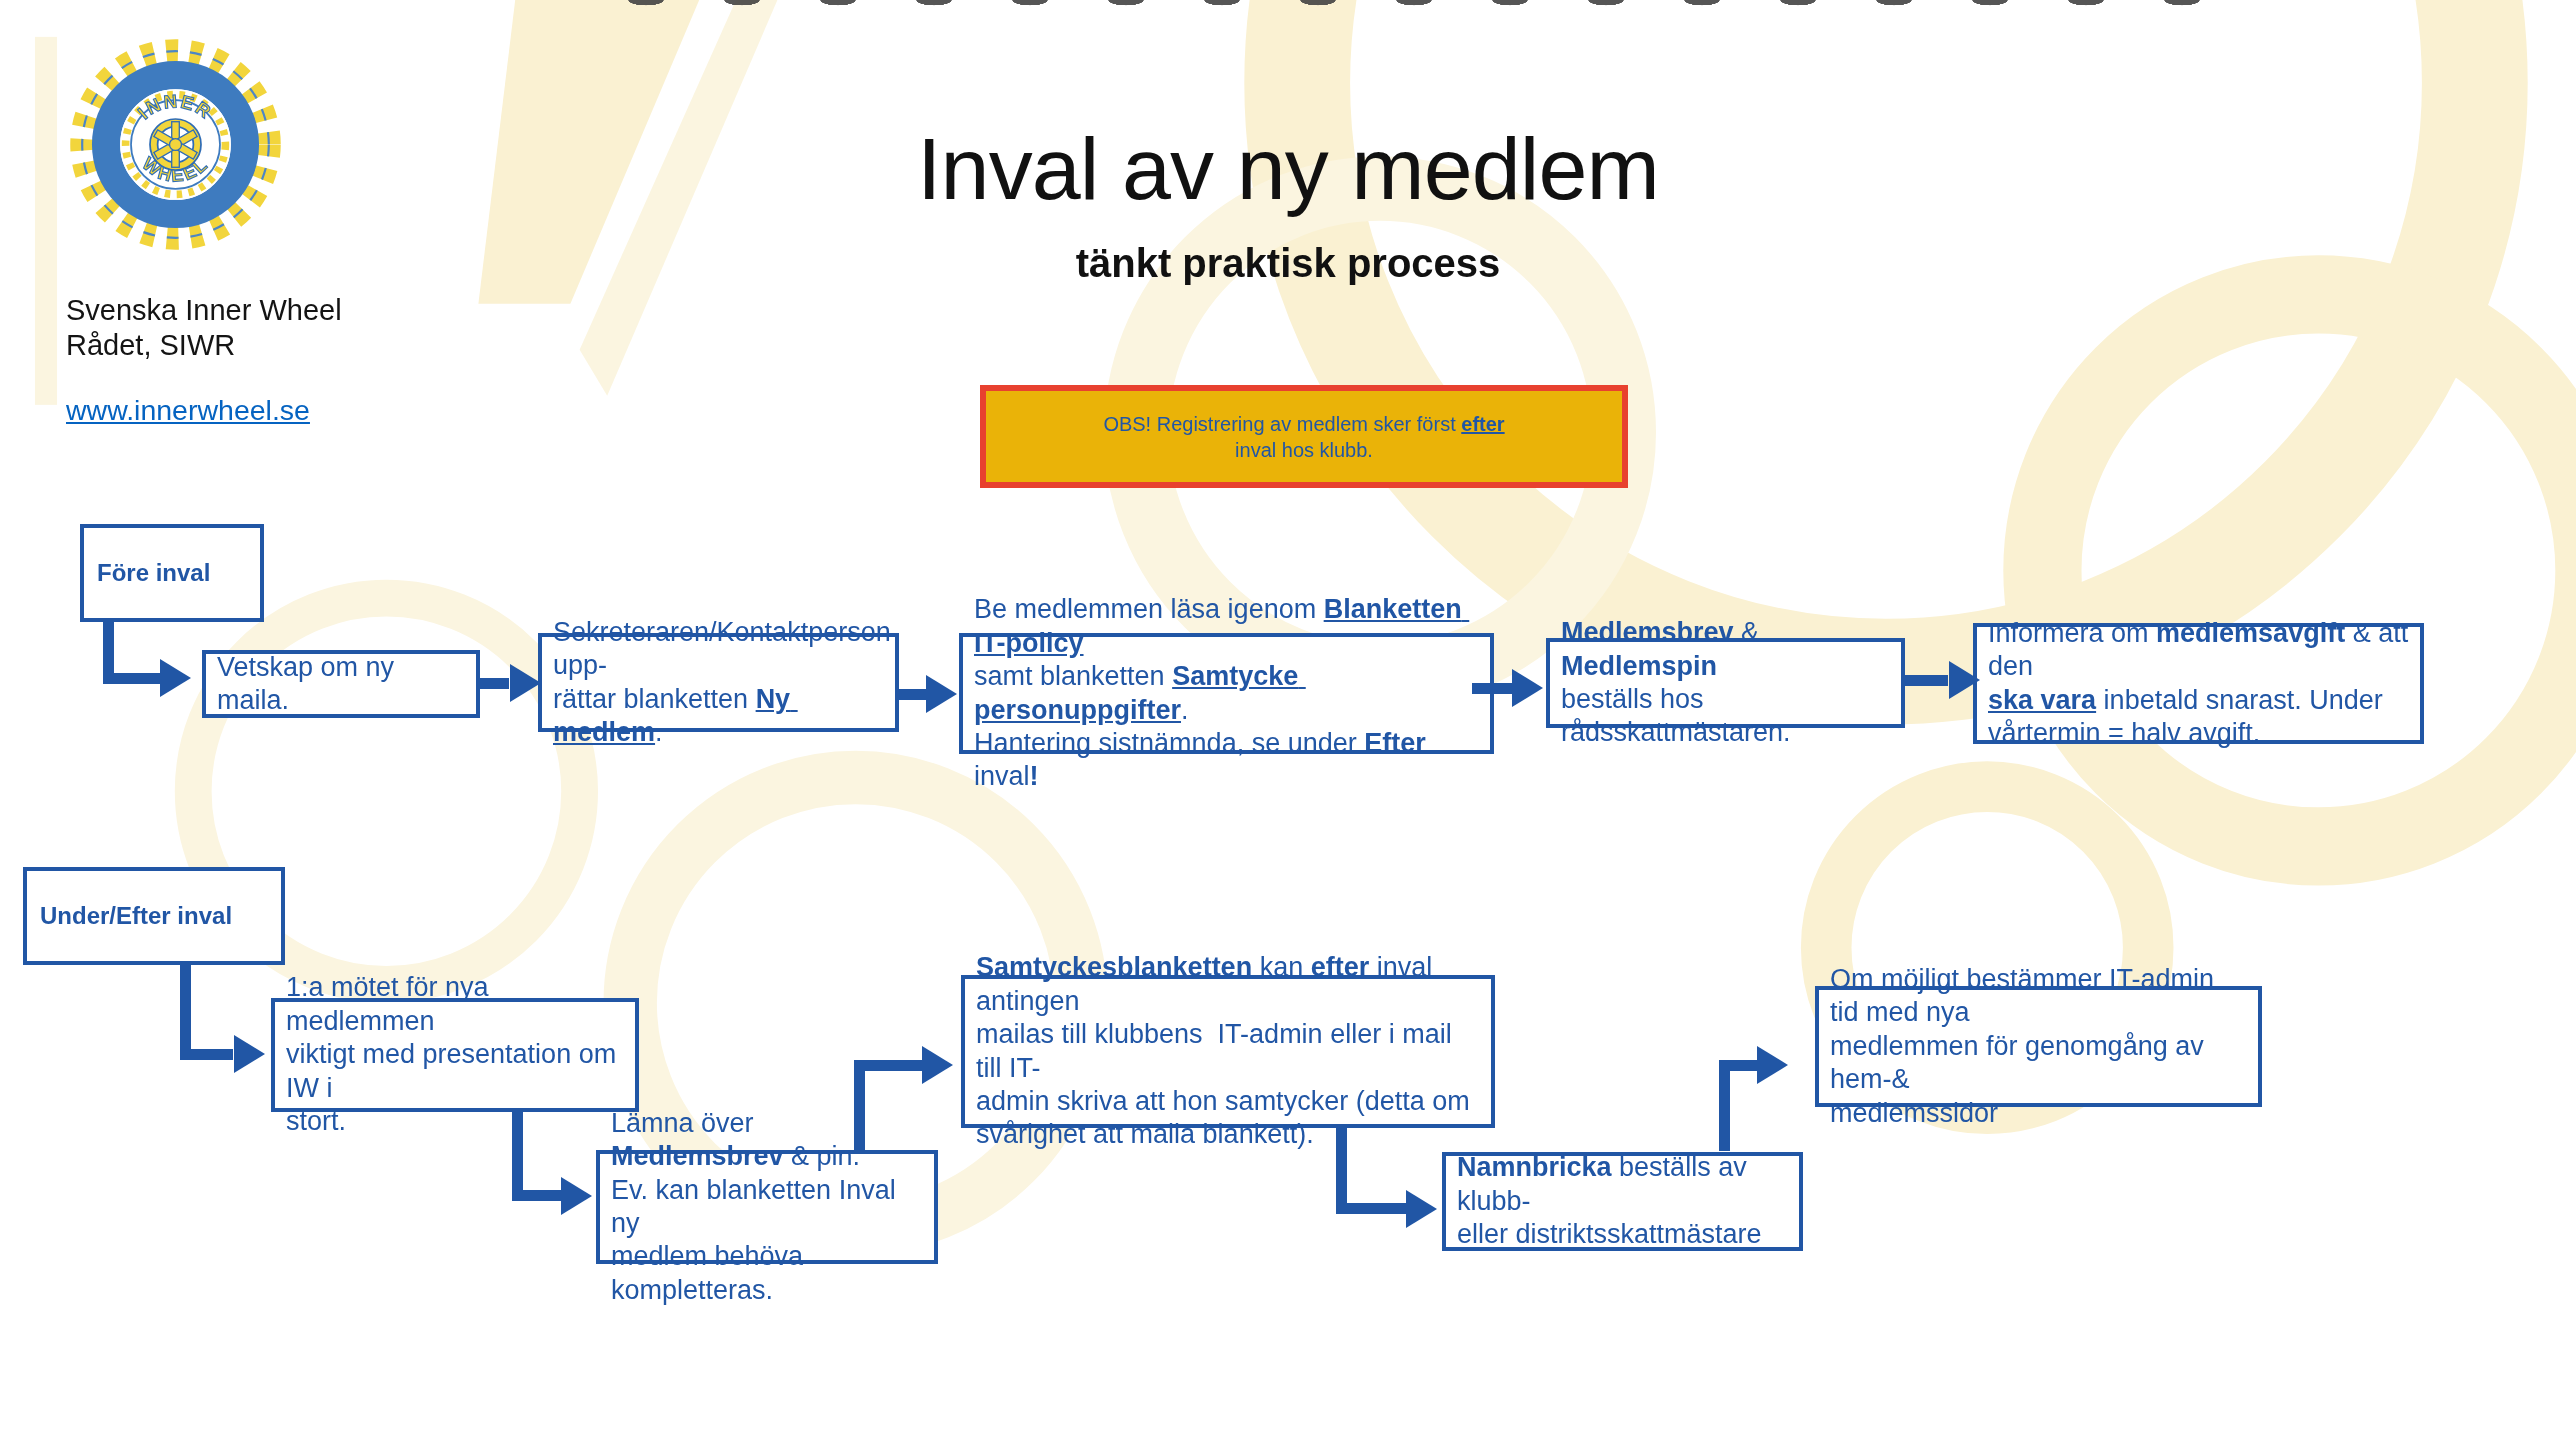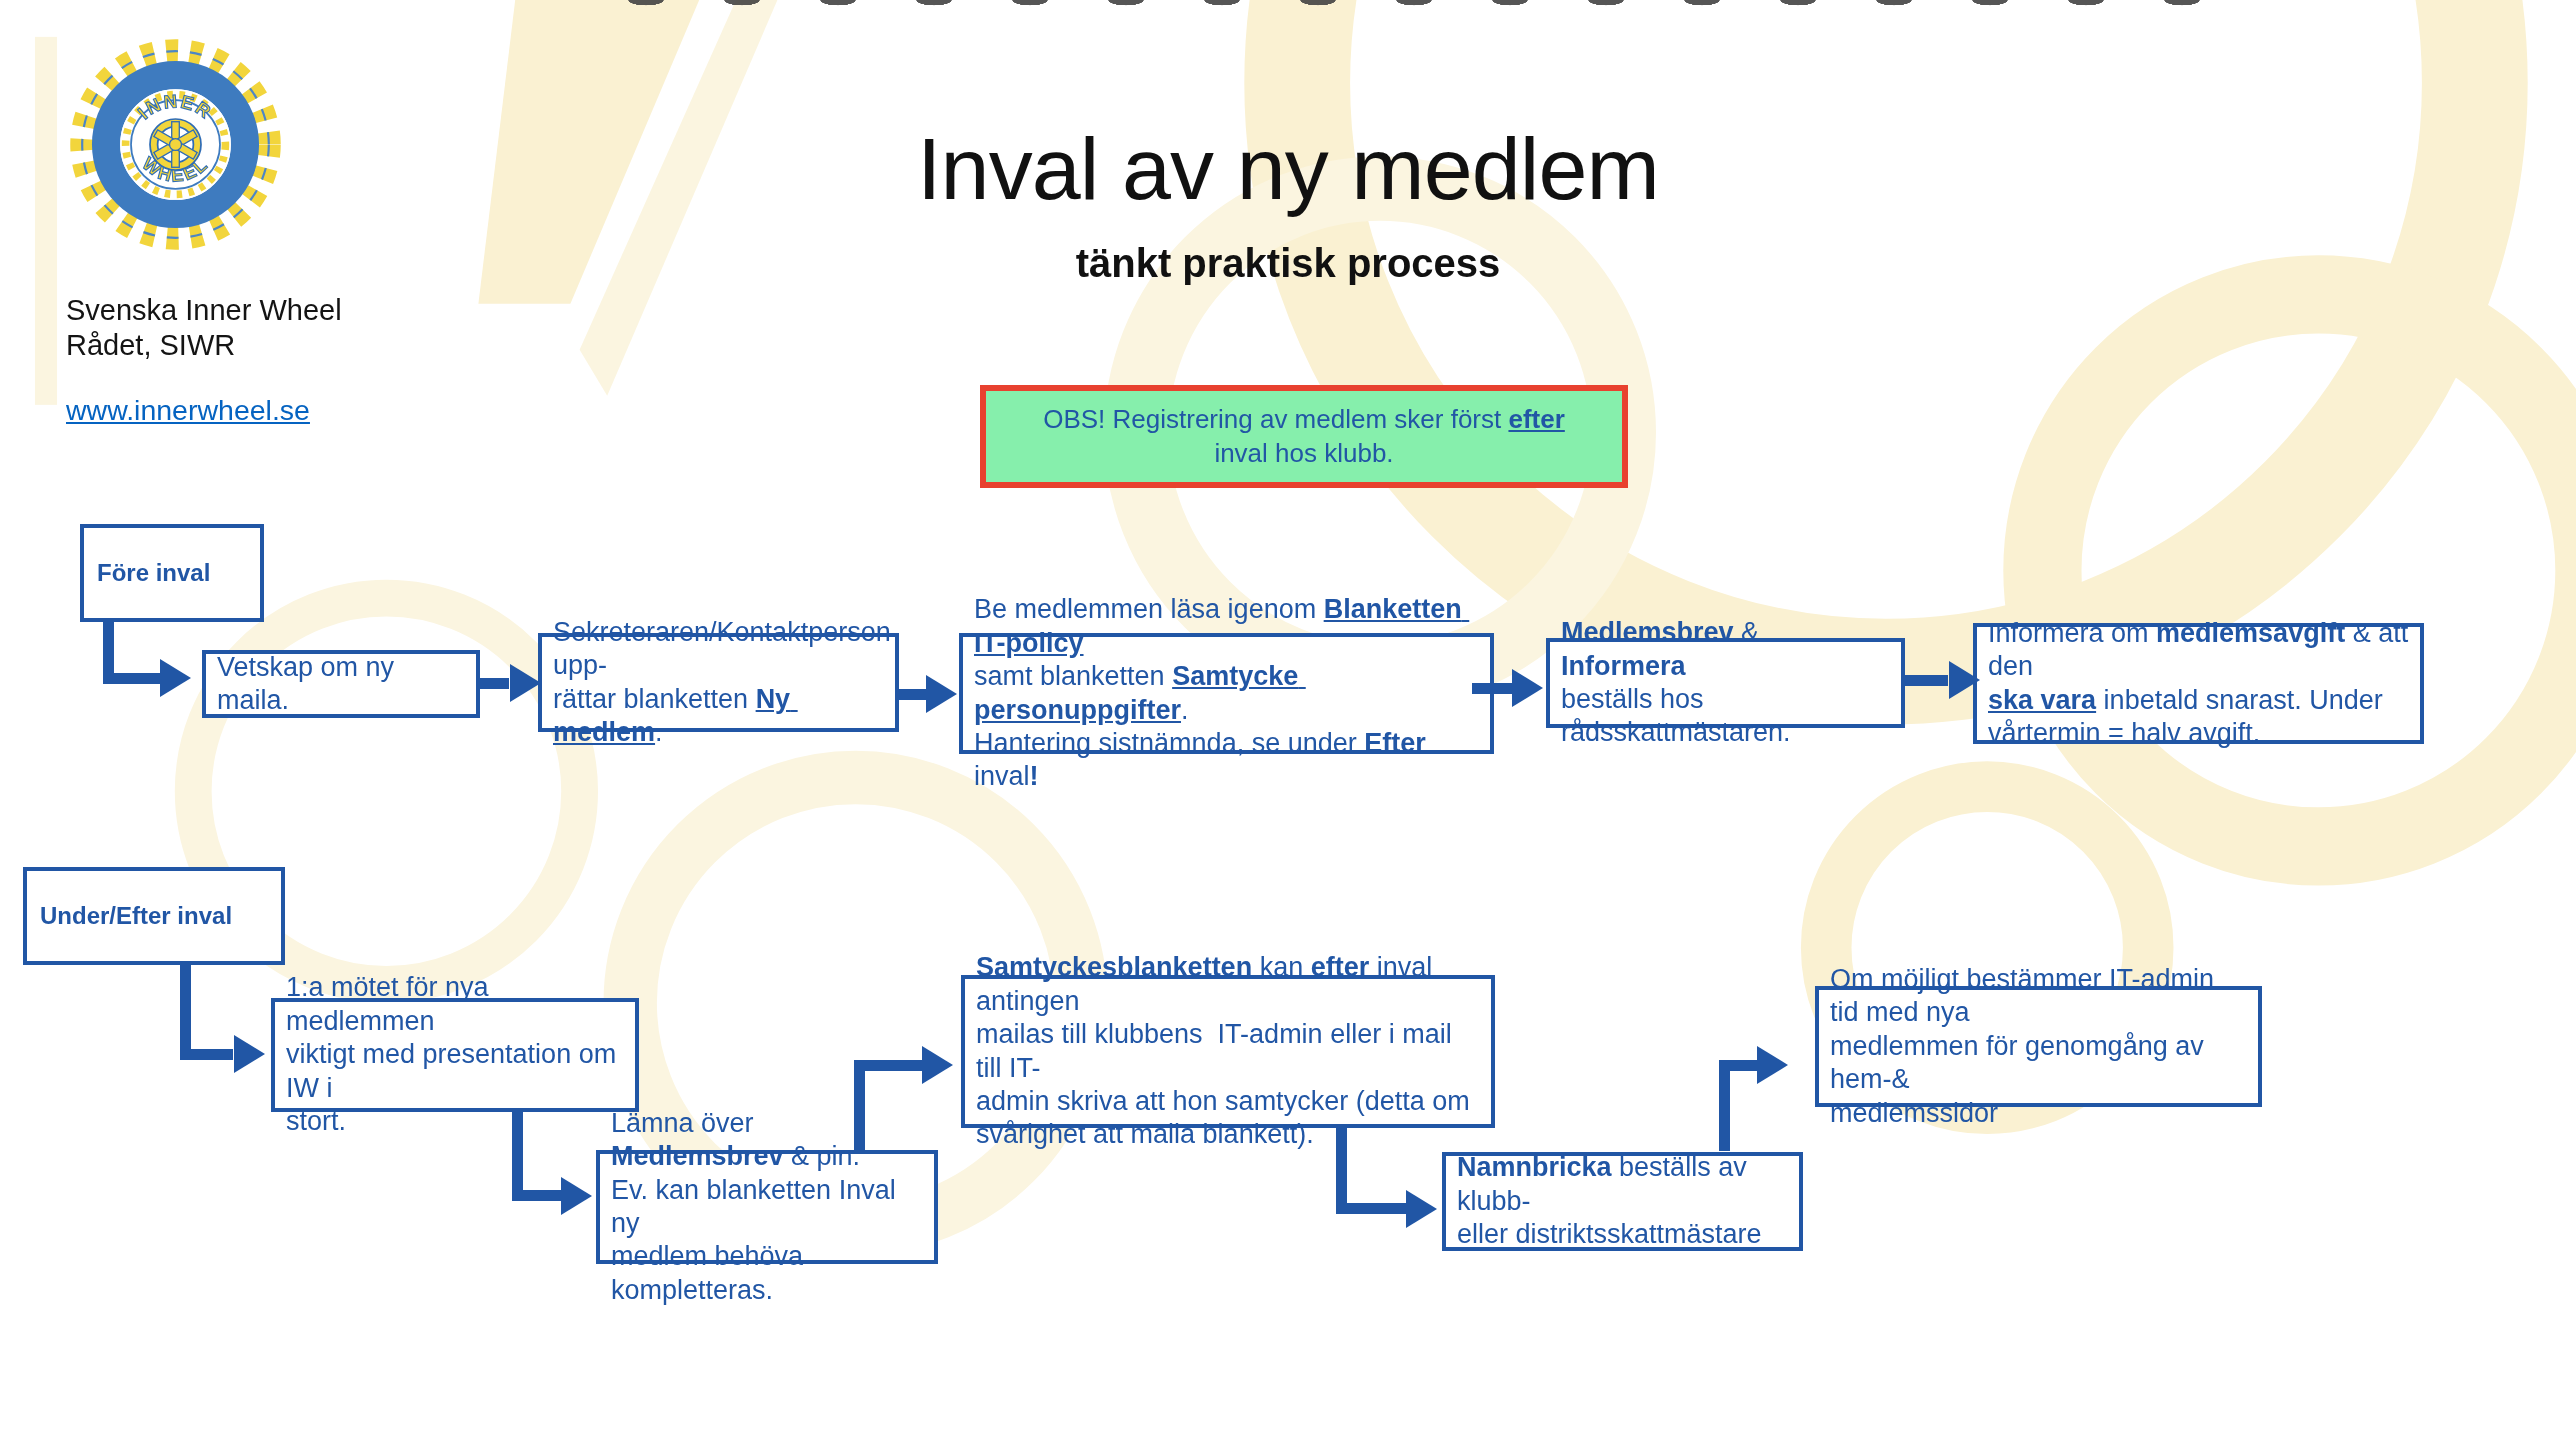--- a/index.html
+++ b/index.html
@@ -24,22 +24,22 @@
   
   #logo-tile{left:61px;top:24px;width:228px;height:241px;background:#fff;display:flex;align-items:center;justify-content:center}
   
   .org-line{left:66px;width:386px;font-size:29px;line-height:1.22;color:#141414;font-weight:400}
   .site-link{left:66px;top:394px;font-size:28.5px;color:var(--link);text-decoration:underline;cursor:pointer}
   
   #main-title{left:644px;top:118px;width:1288px;text-align:center;font-size:88px;font-weight:400;letter-spacing:-0.9px;color:#111}
   #sub-title{left:644px;top:241px;width:1288px;text-align:center;font-size:40px;font-weight:700;color:#111}
   
   #notice{
-    left:980px;top:385px;width:648px;height:103px;border:6.4px solid var(--red);background:#86efac;
-    color:var(--blue);font-size:26px;line-height:1.3;text-align:center;white-space:pre-wrap;
+    left:980px;top:385px;width:648px;height:103px;border:6.4px solid var(--red);background:#eab308;
+    color:var(--blue);font-size:20px;line-height:1.3;text-align:center;white-space:pre-wrap;
     display:flex;align-items:center;justify-content:center;padding:3.7px 13px;
   }
   
   .node{
     position:absolute;border:4.6px solid var(--blue);background:#fff;color:var(--blue);
     font-size:27px;line-height:1.24;padding:5.5px 11px;display:flex;align-items:center;
   }
   .node .txt{white-space:pre-wrap}
   .hdr{font-weight:700;font-size:24px;padding-left:13px}
   .b{font-weight:700}
@@ -115,21 +115,21 @@
   <div class="node" style="left:538px;top:633px;width:361px;height:99px">
     <span class="txt"><span>Sekreteraren/Kontaktperson upp-
 rättar blanketten </span><span class="b u">Ny medlem</span><span>.</span></span>
   </div>
   <div class="node" style="left:959px;top:633px;width:535px;height:121px">
     <span class="txt"><span>Be medlemmen läsa igenom </span><span class="b u">Blanketten IT-policy</span><span>
 samt blanketten </span><span class="b u">Samtycke personuppgifter</span><span>.
 Hantering sistnämnda, se under </span><span class="b">Efter</span><span> inval</span><span class="b">!</span></span>
   </div>
   <div class="node" style="left:1546px;top:638px;width:359px;height:90px">
-    <span class="txt"><span class="b">Medlemsbrev</span><span> &amp; </span><span class="b">Informera</span><span>
+    <span class="txt"><span class="b">Medlemsbrev</span><span> &amp; </span><span class="b">Medlemspin</span><span>
 beställs hos rådsskattmästaren.</span></span>
   </div>
   <div class="node" style="left:1973px;top:623px;width:451px;height:121px">
     <span class="txt"><span>Informera om </span><span class="b">medlemsavgift</span><span> &amp; att den
 </span><span class="b u">ska vara</span><span> inbetald snarast. Under
 vårtermin = halv avgift.</span></span>
   </div>
 
   <div class="node hdr" style="left:23px;top:867px;width:262px;height:98px">Under/Efter inval</div>
 

